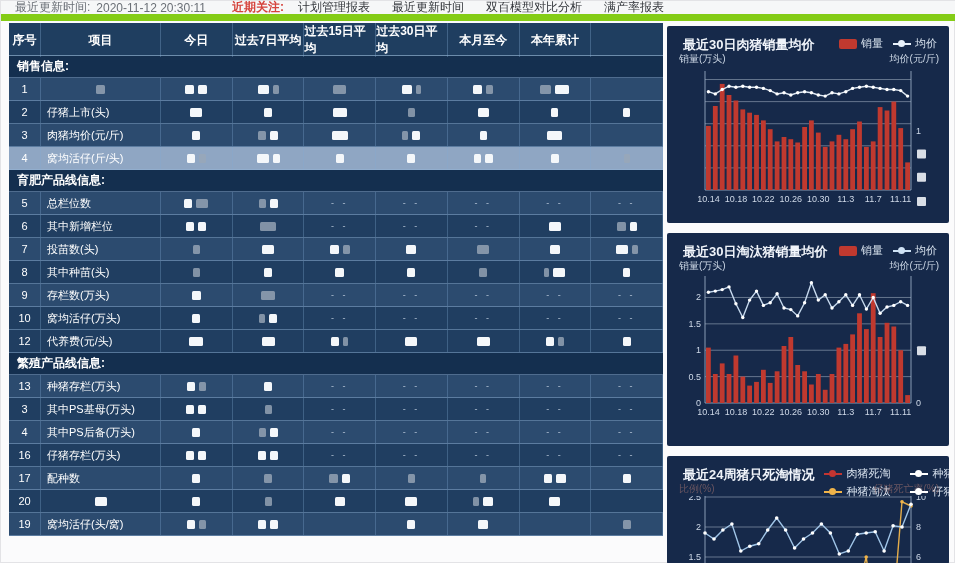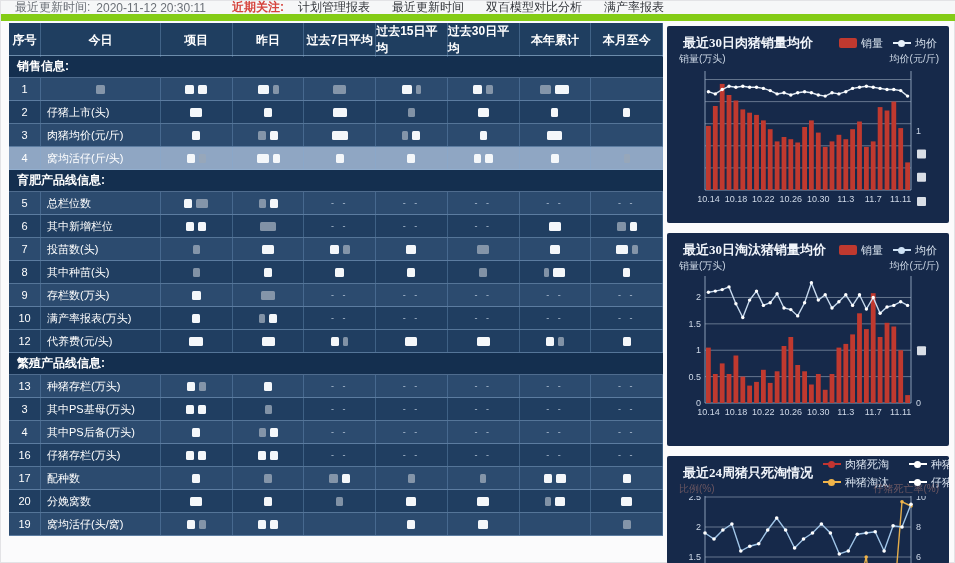--- a/index.html
+++ b/index.html
@@ -38,22 +38,22 @@
   .blk.g { background:#9aa8b8; opacity:.8; }
   .dash { color:#c4d2e2; font-size:9px; letter-spacing:3px; opacity:.9; }
 
   
   #charts { position:absolute; left:666px; top:25px; width:282px; }
   .panel { width:282px; background:#16294a; border-radius:2px; margin-bottom:10px;
     position:relative; overflow:hidden; padding:0 2px; }
   .p1 { height:197px; }
   .p2 { height:213px; }
   .p3 { height:108px; }
-  .phead { display:flex; justify-content:space-between; align-items:center;
-    padding:10px 10px 0 14px; height:24px;font-family:Liberation Serif, serif; }
+  .phead { display:flex; justify-content:space-between; align-items:flex-start;
+    padding:10px 10px 0 14px; height:24px; }
   .ptitle { color:#f0f4fa; font-size:13px; font-weight:bold; white-space:nowrap; }
   .plegend { display:flex; align-items:center; color:#d8e2ee; font-size:11px; }
   .plegend.grid2 { display:grid; grid-template-columns:auto auto; grid-gap:3px 10px; }
   .lgi { display:flex; align-items:center; margin-left:10px; cursor:pointer; white-space:nowrap; }
   .lg-bar { display:inline-block; width:18px; height:10px; border-radius:2px; margin-right:4px; }
   .lg-line { display:inline-block; position:relative; width:18px; height:2px; margin-right:4px; }
   .lg-line .dot { position:absolute; left:5px; top:-2.5px; width:7px; height:7px; border-radius:50%; }
   .paxes { display:flex; justify-content:space-between; padding:2px 8px 0 10px; height:16px;
     font-size:10px; color:#cdd8e6; }
   .p3 .paxes { color:rgba(190,130,120,.5); }
@@ -67,28 +67,27 @@
   <div id="topbar">
     <span class="lbl">最近更新时间:</span>
     <span class="time">2020-11-12 20:30:11</span>
     <span class="focus">近期关注:</span>
     <span id="topbar-links"><span class="nav-link">计划管理报表</span><span class="nav-link">最近更新时间</span><span class="nav-link">双百模型对比分析</span><span class="nav-link">满产率报表</span></span>
   </div>
 
   <div id="table-panel">
     <div class="trow thead-row" id="thead">
         <div class="hc">序号</div>
+        <div class="hc">项目</div>
         <div class="hc">今日</div>
-        <div class="hc">项目</div>
-        <div class="hc">昨日</div>
         <div class="hc">过去7日平均</div>
         <div class="hc">过去15日平均</div>
         <div class="hc">过去30日平均</div>
+        <div class="hc">本月至今</div>
         <div class="hc">本年累计</div>
-        <div class="hc">本月至今</div>
       </div>
     <div id="tbody">
         <div class="srow">
           <span>销售信息:</span>
         </div>
         <div class="trow drow r-odd">
           <div class="tc no">1</div>
           <div class="tc">
             <span class="blk g" style="width: 9px;"></span>
           </div>
@@ -324,21 +323,21 @@
           </div>
           <div class="tc">
             <span class="dash">- -</span>
           </div>
           <div class="tc">
             <span class="dash">- -</span>
           </div>
         </div>
         <div class="trow drow r-even">
           <div class="tc no">10</div>
-          <div class="tc lab">满产率报表(万头)</div>
+          <div class="tc lab">窝均活仔(万头)</div>
           <div class="tc">
             <span class="blk w" style="width: 8px;"></span>
           </div>
           <div class="tc">
             <span class="blk g" style="width: 6px;"></span>
             <span class="blk w" style="width: 8px;"></span>
           </div>
           <div class="tc">
             <span class="dash">- -</span>
           </div>
@@ -512,21 +511,20 @@
           <div class="tc">
             <span class="blk w" style="width: 8px;"></span>
             <span class="blk w" style="width: 10px;"></span>
           </div>
           <div class="tc">
             <span class="blk w" style="width: 8px;"></span>
           </div>
         </div>
         <div class="trow drow r-even">
           <div class="tc no">20</div>
-          <div class="tc lab">分娩窝数</div>
           <div class="tc">
             <span class="blk w" style="width: 12px;"></span>
           </div>
           <div class="tc">
             <span class="blk w" style="width: 8px;"></span>
           </div>
           <div class="tc">
             <span class="blk g" style="width: 7px;"></span>
           </div>
           <div class="tc">

